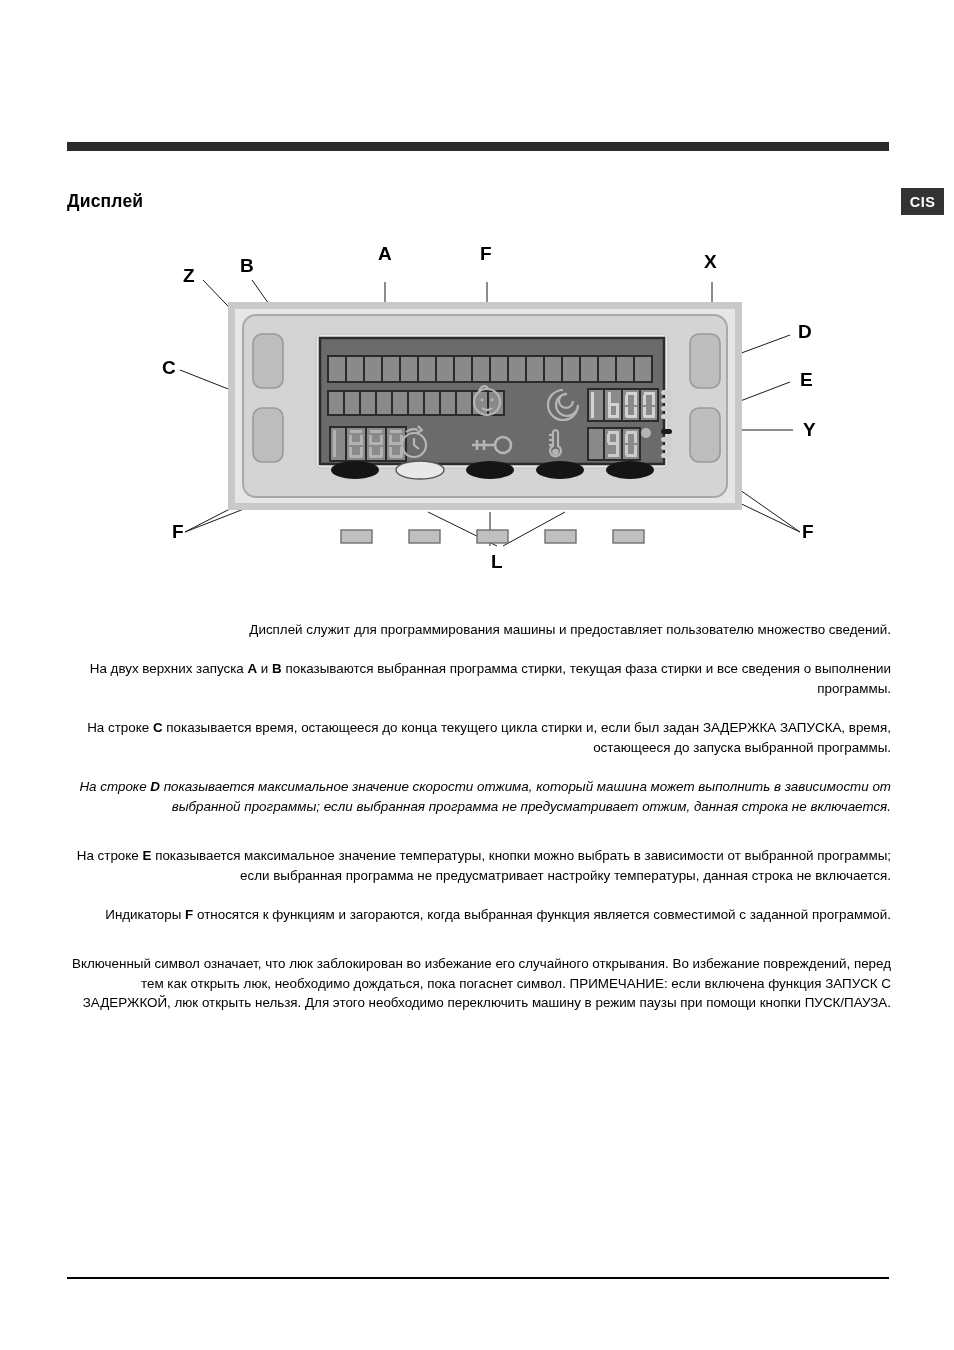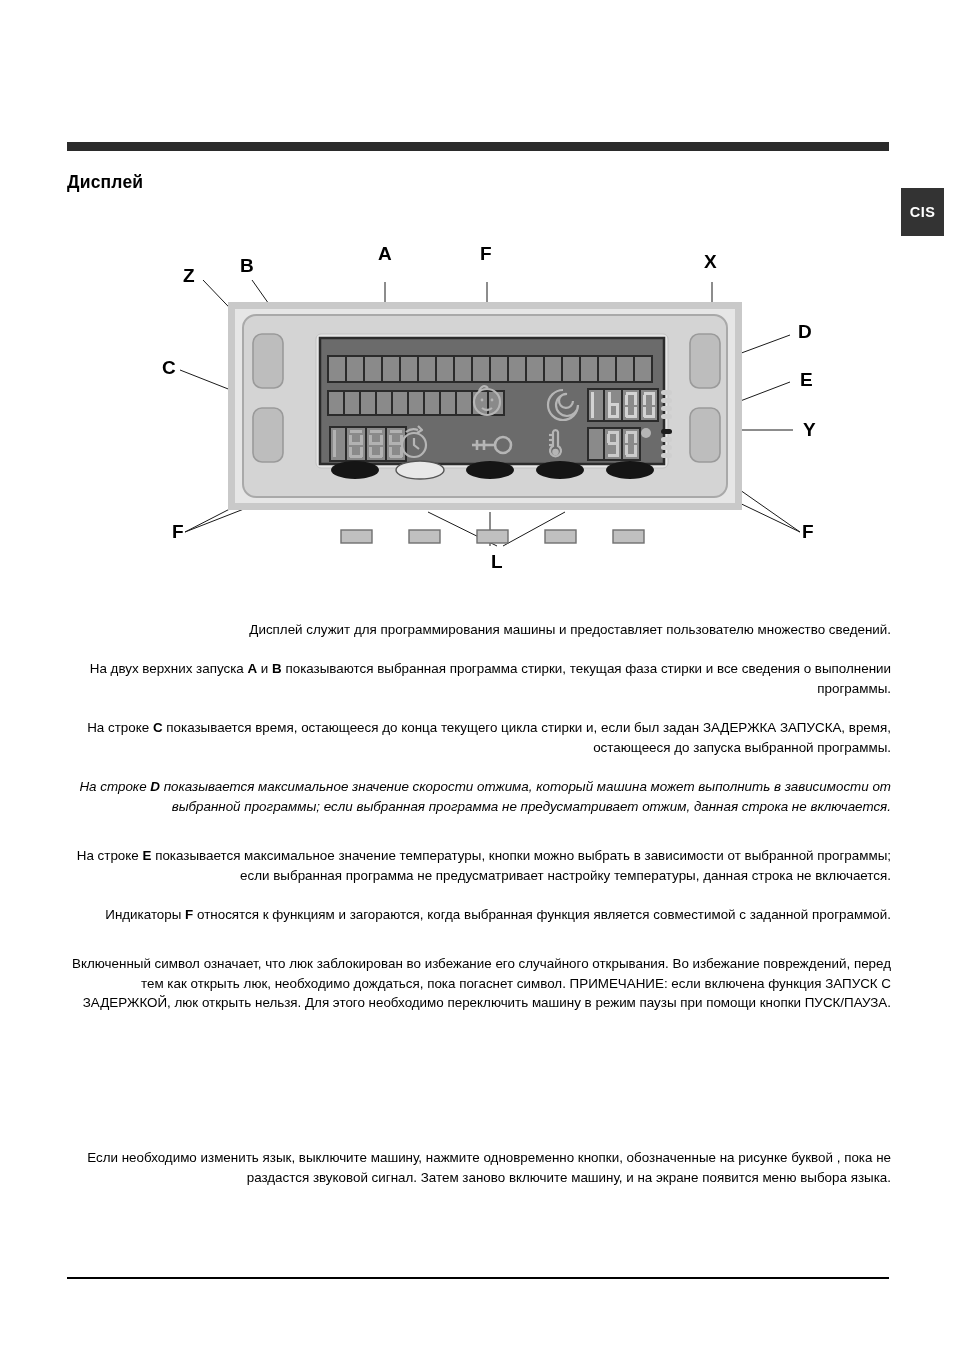--- a/index.html
+++ b/index.html
@@ -23,33 +23,33 @@
     top: 142px;
     width: 822px;
     height: 9px;
     background: #2b2b2b;
   }
 
   
   .page-title {
     position: absolute;
     left: 67px;
-    top: 172px;
+    top: 191px;
     font-size: 17.5px;
     font-weight: bold;
     letter-spacing: 0.2px;
   }
 
   
   .cis-badge {
     position: absolute;
     left: 901px;
     top: 188px;
     width: 43px;
-    height: 48px;
+    height: 27px;
     background: #333333;
     color: #ffffff;
     font-size: 14.5px;
     font-weight: bold;
     display: flex;
     align-items: center;
     justify-content: center;
     letter-spacing: 0.5px;
   }
 
@@ -378,16 +378,15 @@
 
 <div class="body-text" style="top:905px;">
   <p><span>Индикаторы </span><span class="b">F</span><span> относятся к функциям и загораются, когда выбранная функция является совместимой с заданной программой.</span></p>
 </div>
 
 <div class="body-text" style="top:954px;">
   <p>Включенный символ означает, что люк заблокирован во избежание его случайного открывания. Во избежание повреждений, перед тем как открыть люк, необходимо дождаться, пока погаснет символ. ПРИМЕЧАНИЕ: если включена функция ЗАПУСК С ЗАДЕРЖКОЙ, люк открыть нельзя. Для этого необходимо переключить машину в режим паузы при помощи кнопки ПУСК/ПАУЗА.</p>
 </div>
 
 <div class="body-text" style="top:1148px;">
-  <p>Если необходимо изменить язык, выключите машину, нажмите одновременно кнопки, обозначенные на рисунке буквой    , пока не раздастся звуковой сигнал. Затем заново включите машину, и на экране появится меню выбора языка.</p>
 </div>
 
 <div class="bottom-rule"></div>
 
 </body></html>

